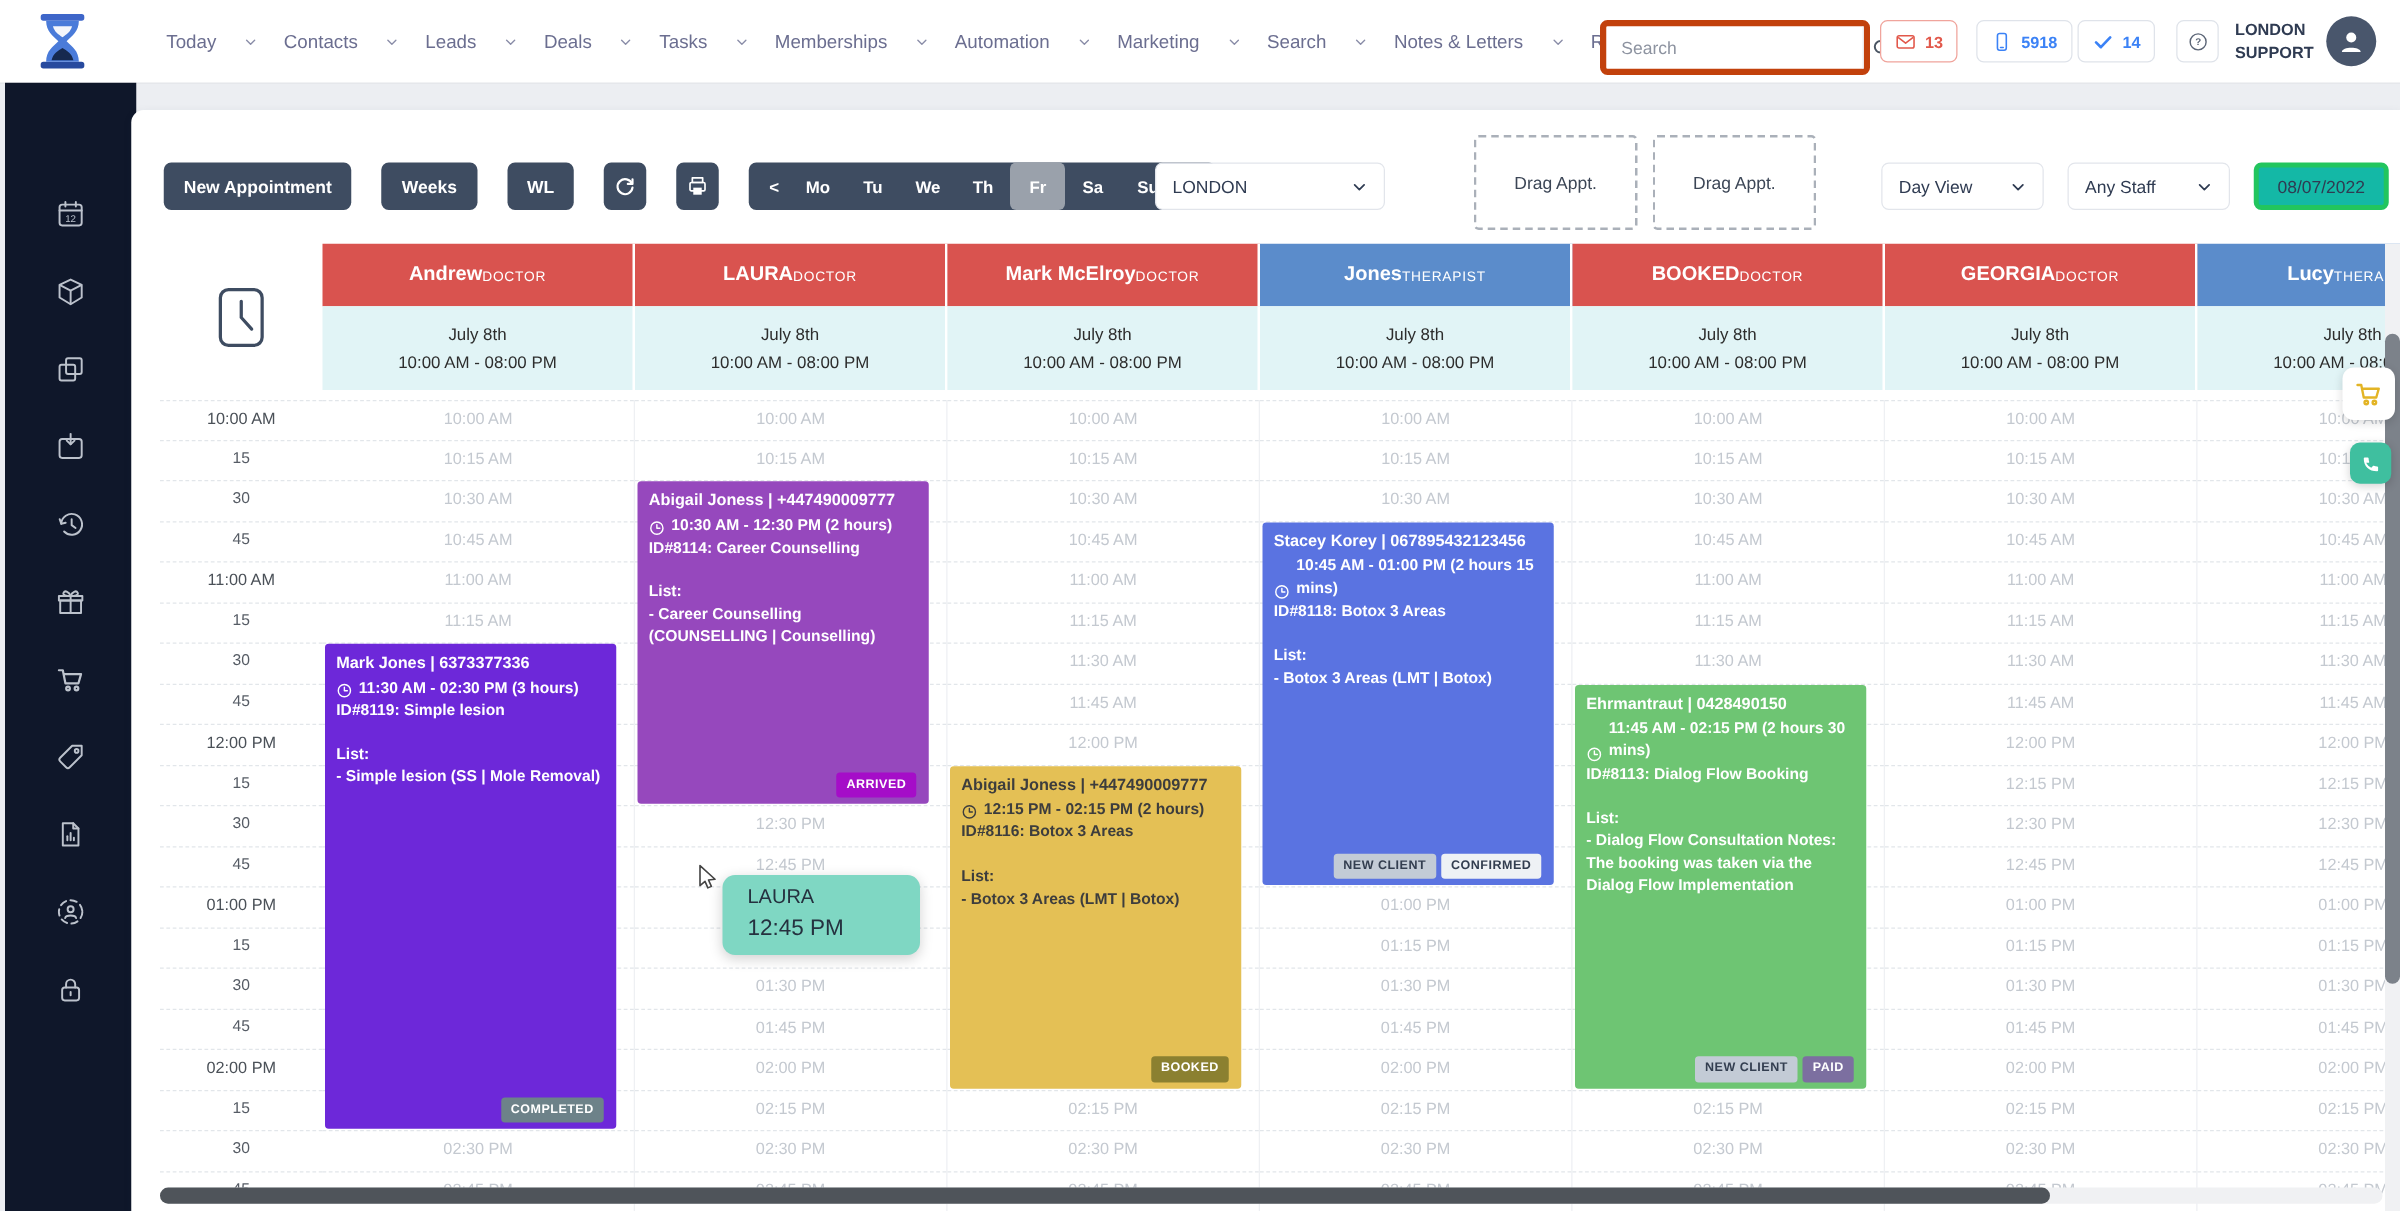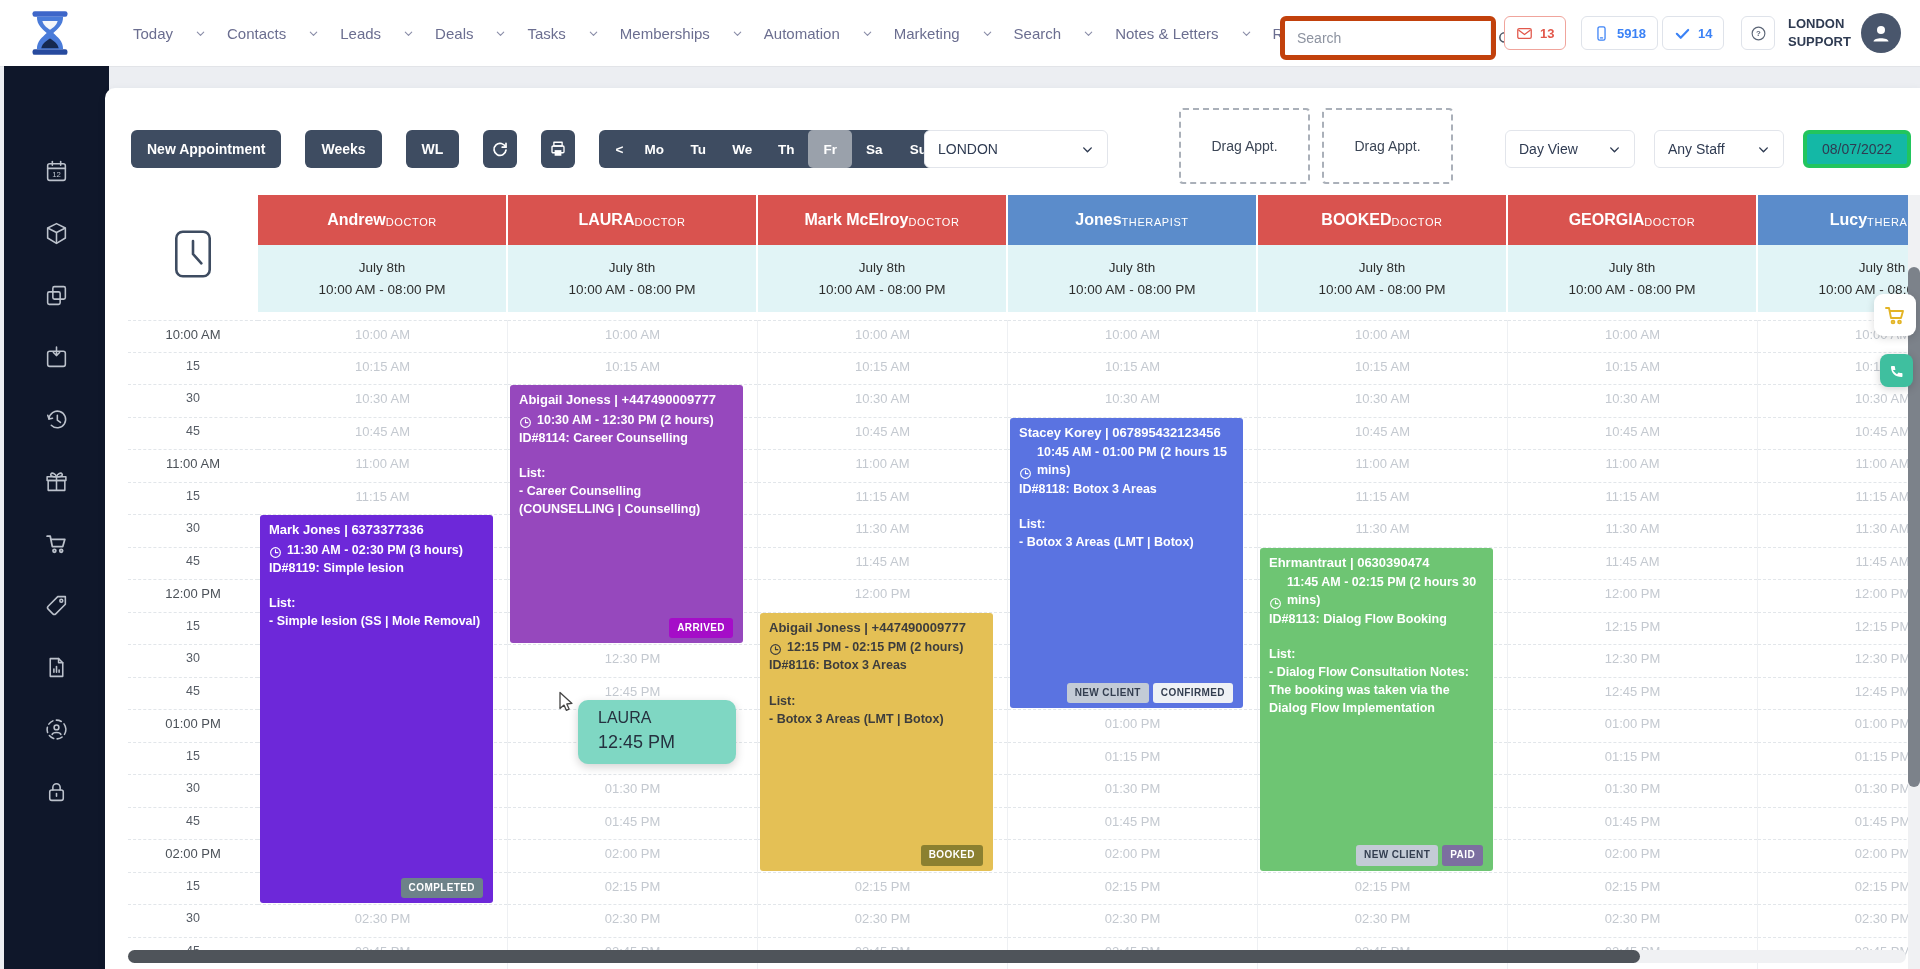--- a/index.html
+++ b/index.html
@@ -766,21 +766,21 @@
             <div class="slot"><span>12:45 PM</span></div>
             <div class="slot"><span>01:00 PM</span></div>
             <div class="slot"><span>01:15 PM</span></div>
             <div class="slot"><span>01:30 PM</span></div>
             <div class="slot"><span>01:45 PM</span></div>
             <div class="slot"><span>02:00 PM</span></div>
             <div class="slot"><span>02:15 PM</span></div>
             <div class="slot"><span>02:30 PM</span></div>
             <div class="slot"><span>02:45 PM</span></div>
             <div class="appt appt-green" style="top: 227.5px; height: 323px;">
-              <div class="appt-title">Ehrmantraut | 0630390474</div>
+              <div class="appt-title">Ehrmantraut | 0428490150</div>
               <div class="appt-time">
                 <span class="ic">
                   <svg viewBox="0 0 24 24" fill="none" stroke="currentColor" stroke-width="2.1" stroke-linecap="round" stroke-linejoin="round">
                     <circle cx="12" cy="12" r="9"></circle>
                     <path d="M12 7v5.3h4.4"></path>
                   </svg>
                 </span>
                 <span>11:45 AM - 02:15 PM (2 hours 30 mins)</span>
               </div>
               <div>ID#8113: Dialog Flow Booking</div>

